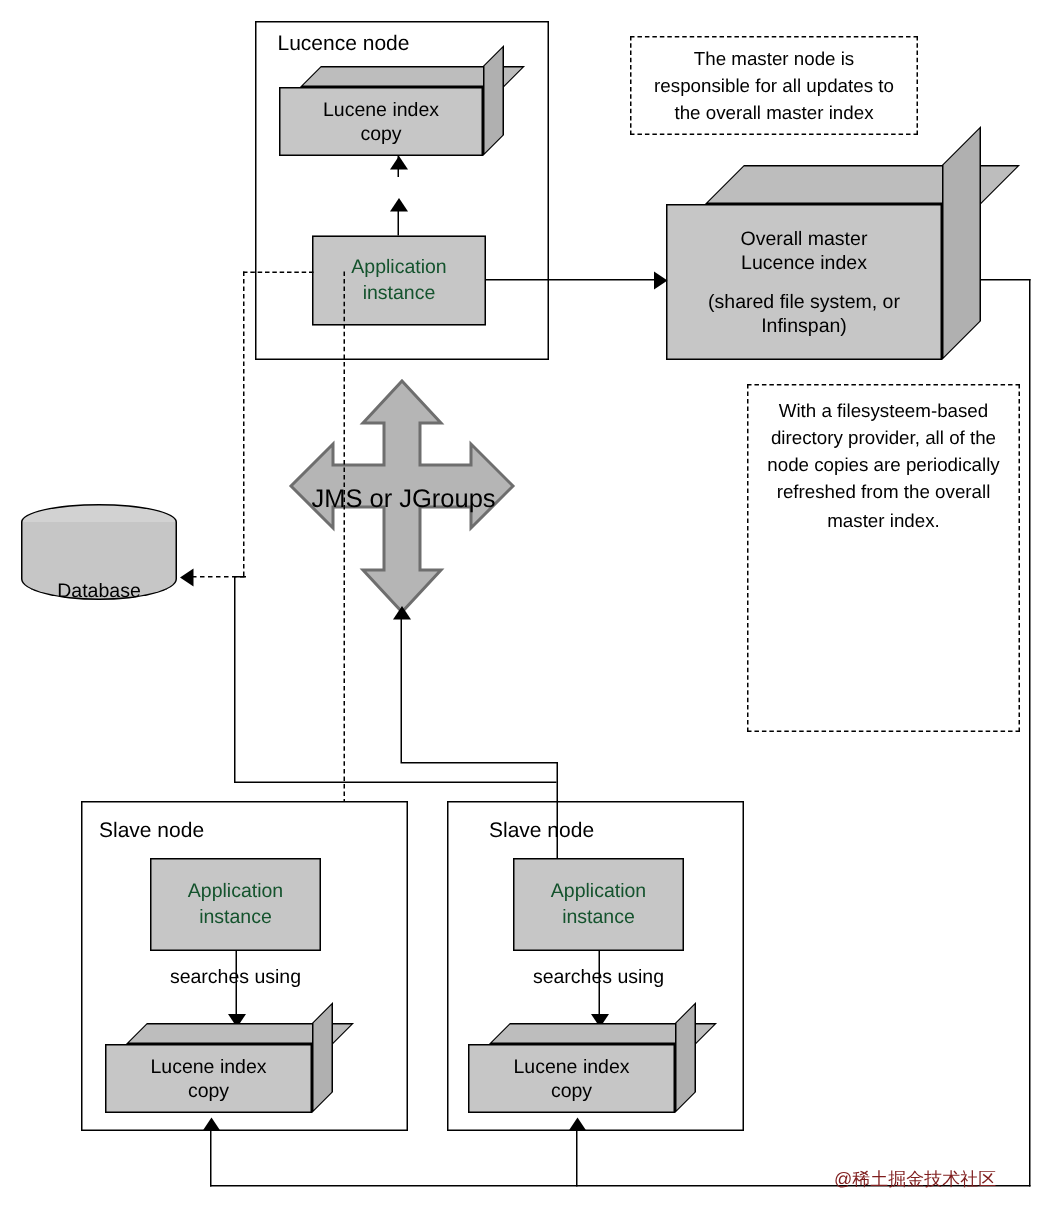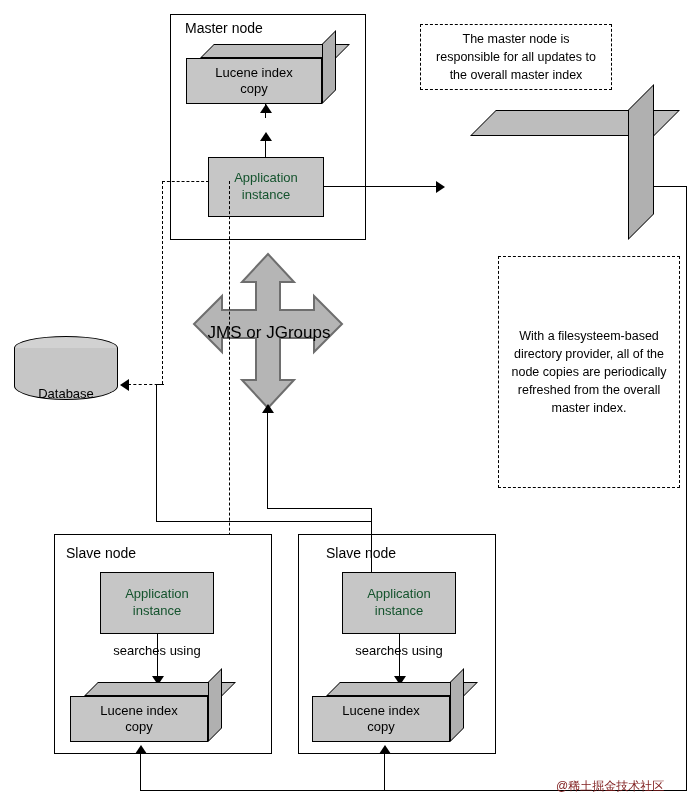--- a/index.html
+++ b/index.html
@@ -141,21 +141,21 @@
     font-size: 12px;
     color: #7f1d1d;
   }
 </style>
 </head>
 <body>
 
 <div id="canvas">
 
   <div class="abs node-box" style="left:170px; top:14px; width:196px; height:226px;"></div>
-  <div class="abs node-title" style="left:185px; top:20px; width:160px;">Master node</div>
+  <div class="abs node-title" style="left:185px; top:20px; width:160px;">Lucence node</div>
 
   <div class="abs box3d" style="left:186px; top:44px; width:150px; height:60px;">
     <div class="top" style="left:14px; top:0; width:136px; height:14px; transform:skewX(-45deg); transform-origin: bottom left;"></div>
     <div class="side" style="right:0; top:0px; width:14px; height:60px; transform:skewY(-45deg); transform-origin: top left;"></div>
     <div class="face" style="left:0; top:14px; width:136px; height:46px; white-space:pre-line;">Lucene index
 copy</div>
   </div>
 
 
   <div class="abs flatbox" style="left:208px; top:157px; width:116px; height:60px; white-space:pre-line;">Application
@@ -163,28 +163,35 @@
 
   <div class="abs vline" style="left:265px; top:104px; height:14px;"></div>
   <div class="abs arrow up" style="left:260px; top:104px;"></div>
 
   <div class="abs vline" style="left:265px; top:136px; height:21px;"></div>
   <div class="abs arrow up" style="left:260px; top:132px;"></div>
 
   <div class="abs box3d" style="left:444px; top:110px; width:210px; height:130px;">
     <div class="top" style="left:26px; top:0; width:184px; height:26px; transform:skewX(-45deg); transform-origin: bottom left;"></div>
     <div class="side" style="right:0; top:0px; width:26px; height:130px; transform:skewY(-45deg); transform-origin: top left;"></div>
+    <div class="face" style="left:0; top:26px; width:184px; height:104px; flex-direction:column;">
+      <div>Overall master</div>
+      <div>Lucence index</div>
+      <div style="height:10px;"></div>
+      <div>(shared file system, or</div>
+      <div>Infinspan)</div>
+    </div>
   </div>
 
   <div class="abs hline" style="left:324px; top:186px; width:114px;"></div>
   <div class="abs arrow right" style="left:436px; top:181px;"></div>
 
   <div class="abs callout" style="left:420px; top:24px; width:192px; height:66px; display:flex; align-items:center; justify-content:center;">The master node is responsible for all updates to the overall master index</div>
 
-  <div class="abs callout" style="left:498px; top:256px; width:182px; height:232px; display:flex; flex-direction:column; justify-content:center; gap:14px;">
+  <div class="abs callout" style="left:498px; top:256px; width:182px; height:232px; display:flex; flex-direction:row; justify-content:center; gap:14px;">
     <div>With a filesysteem-based directory provider, all of the node copies are periodically refreshed from the overall master index.</div>
   </div>
 
 
   <svg class="abs" style="left:190px; top:252px;" width="156" height="158" viewBox="0 0 156 158">
     <polygon points="78,2 104,30 90,30 90,58 124,58 124,44 152,72 124,100 124,86 90,86 90,128 104,128 78,156 52,128 66,128 66,86 32,86 32,100 4,72 32,44 32,58 66,58 66,30 52,30" fill="#b5b5b5" stroke="#6e6e6e" stroke-width="2"></polygon>
   </svg>
   <div class="abs label" style="left:196px; top:322px; width:146px; font-size:17px;">JMS or JGroups</div>
 
   <div class="abs db-top" style="left:14px; top:336px; width:104px; height:24px;"></div>

